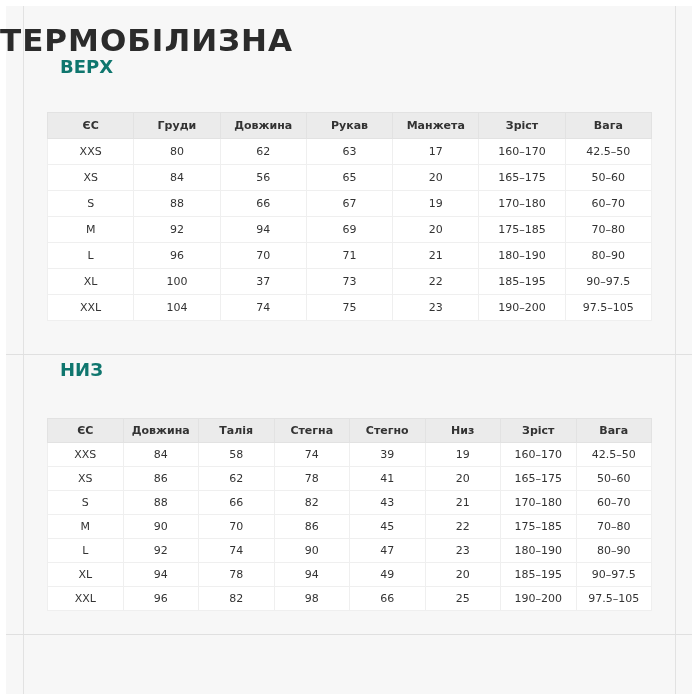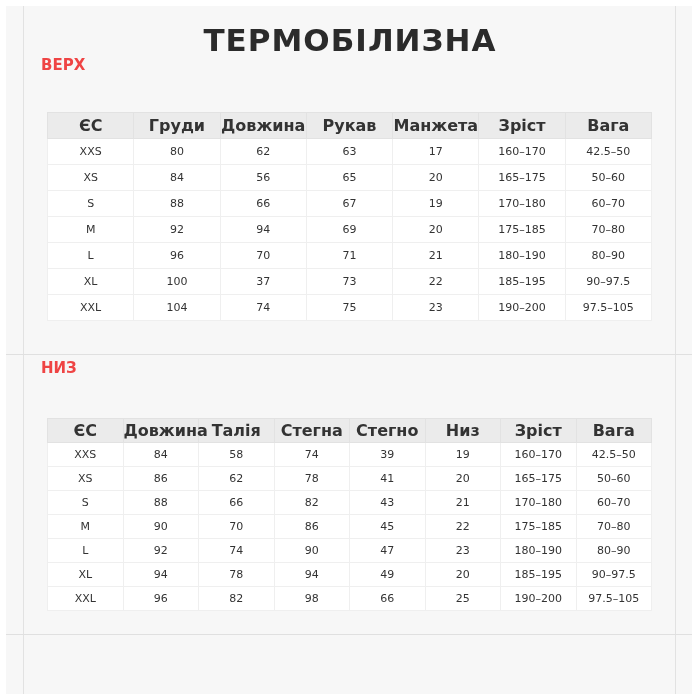--- a/index.html
+++ b/index.html
@@ -7,32 +7,32 @@
     width: 700px; height: 700px; background: #ffffff; position: relative; overflow: hidden;
     font-family: "DejaVu Sans", sans-serif; color: #333333;
   }
   .panel {
     position: absolute; left: 6px; top: 6px; width: 686px; height: 688px;
     background: #f7f7f7;
   }
   .vline { position: absolute; top: 0; width: 1px; height: 688px; background: #e2e2e2; }
   .hline { position: absolute; left: 0; width: 686px; height: 1px; background: #e0e0e0; }
   .title {
-    position: absolute; left: 0; top: 22px; width: 700px; text-align: center;
+    position: absolute; left: 0; top: 22px; width: 700px; text-align: left;
     font-size: 31px; font-weight: bold; color: #2b2b2b; letter-spacing: 1px;
   }
   .section-label {
-    position: absolute; left: 41px; font-size: 15px; font-weight: bold; color: #ef4444;
+    position: absolute; left: 60px; font-size: 18px; font-weight: bold; color: #0f766e;
   }
   table.size {
     position: absolute; left: 47px; width: 605px; border-collapse: collapse;
     table-layout: fixed; background: #ffffff;
   }
   table.size th {
-    background: #ebebeb; font-size: 16px; font-weight: bold; color: #333;
+    background: #ebebeb; font-size: 11px; font-weight: bold; color: #333;
     border: 1px solid #e2e2e2; text-align: center; padding: 0;
   }
   table.size td {
     font-size: 11px; color: #333; border: 1px solid #efefef; text-align: center; padding: 0;
   }
   #table-top th { height: 25px; }
   #table-top td { height: 25px; }
   #table-bottom th { height: 23px; }
   #table-bottom td { height: 23px; }
 </style>

